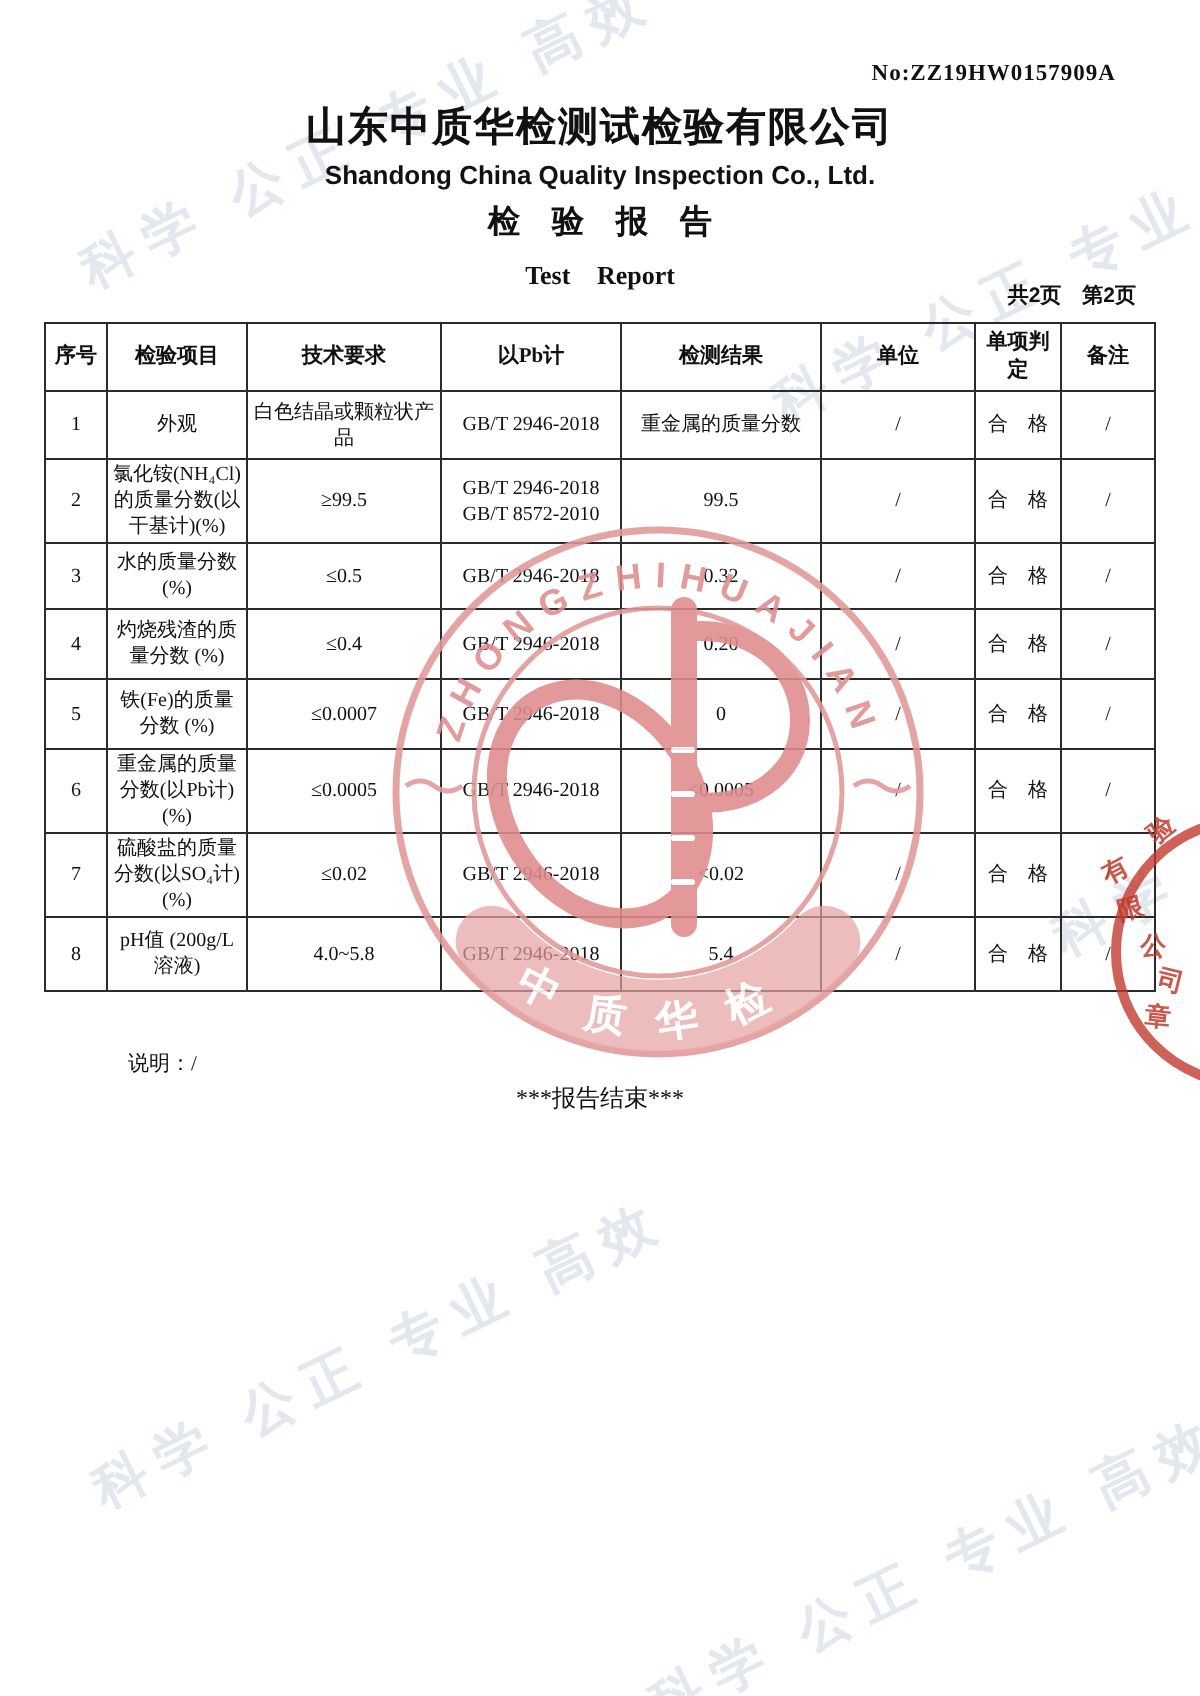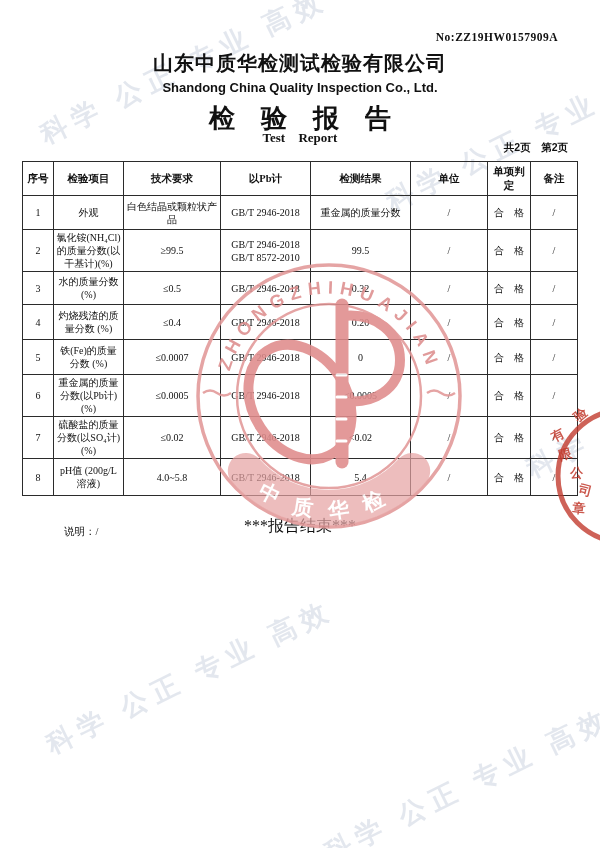--- a/index.html
+++ b/index.html
@@ -43,21 +43,21 @@
   .company-en {
     position: absolute; top: 80px; left: 0; width: 100%;
     text-align: center;
     font-family: "Liberation Sans", "DejaVu Sans", sans-serif;
     font-weight: bold; font-size: 13px;
   }
   .title-cn {
     position: absolute; top: 101px; left: 0; width: 100%;
     text-align: center;
     font-family: "Liberation Sans", "DejaVu Sans", sans-serif;
-    font-weight: bold; font-size: 26px;
+    font-weight: bold; font-size: 16px;
   }
   .title-en {
     position: absolute; top: 130px; left: 0; width: 100%;
     text-align: center;
     font-weight: bold; font-size: 13px; word-spacing: 10px;
   }
   .pagination {
     position: absolute; top: 141px; right: 32px;
     font-family: "Liberation Sans", "DejaVu Sans", sans-serif;
     font-weight: bold; font-size: 10.5px;
@@ -85,22 +85,22 @@
   tr.r3 { height: 35px; } tr.r4 { height: 35px; } tr.r5 { height: 35px; }
   tr.r6 { height: 35px; } tr.r7 { height: 37px; }
   td.c-method { white-space: pre-line; }
   
   .note {
     position: absolute; left: 64px; top: 505px;
     font-size: 10.5px;
     margin-top: 20px;
   }
   .end-text {
-    position: absolute; left: 0; top: 516px; width: 100%;
-    text-align: center; font-size: 16px;
+    position: absolute; left: 0; top: 541px; width: 100%;
+    text-align: center; font-size: 12px;
   }
   
   svg.overlay {
     position: absolute; left: 0; top: 0;
     width: 600px; height: 848px;
     pointer-events: none;
   }
   .stamp-line   { stroke: #e29898; fill: none; }
   .stamp-letter {
     font-family: "Liberation Sans", "DejaVu Sans", sans-serif;

